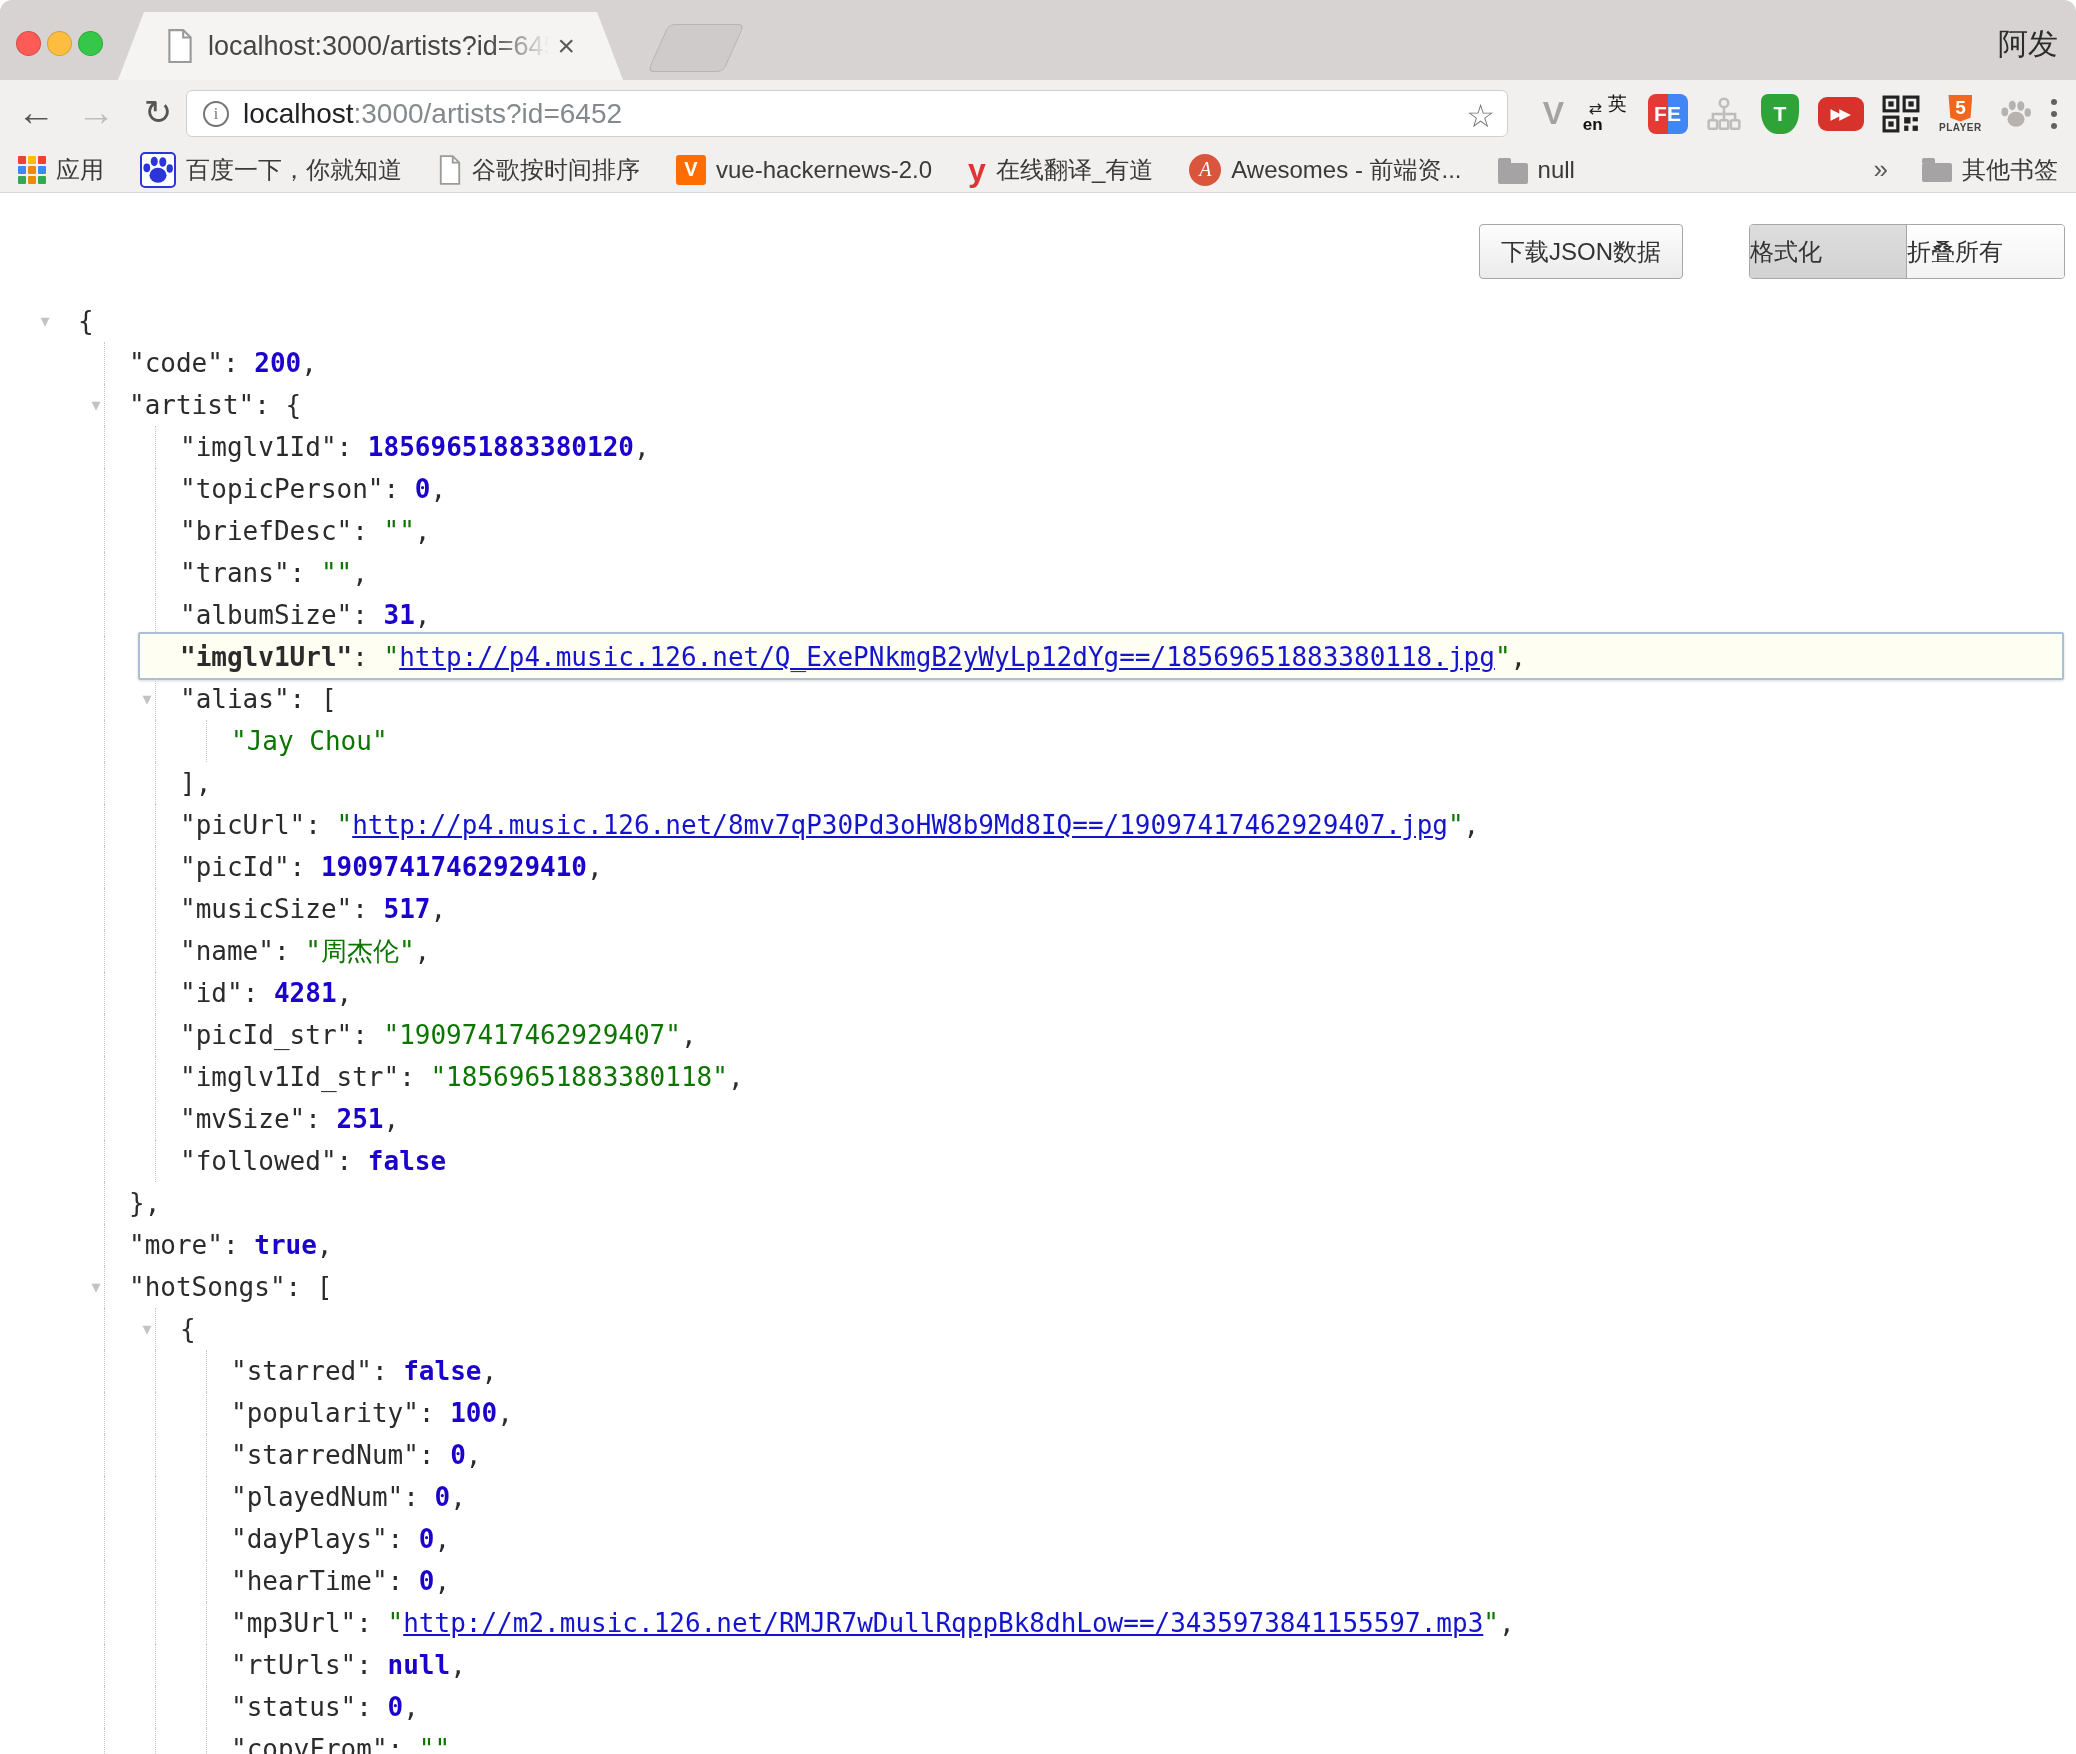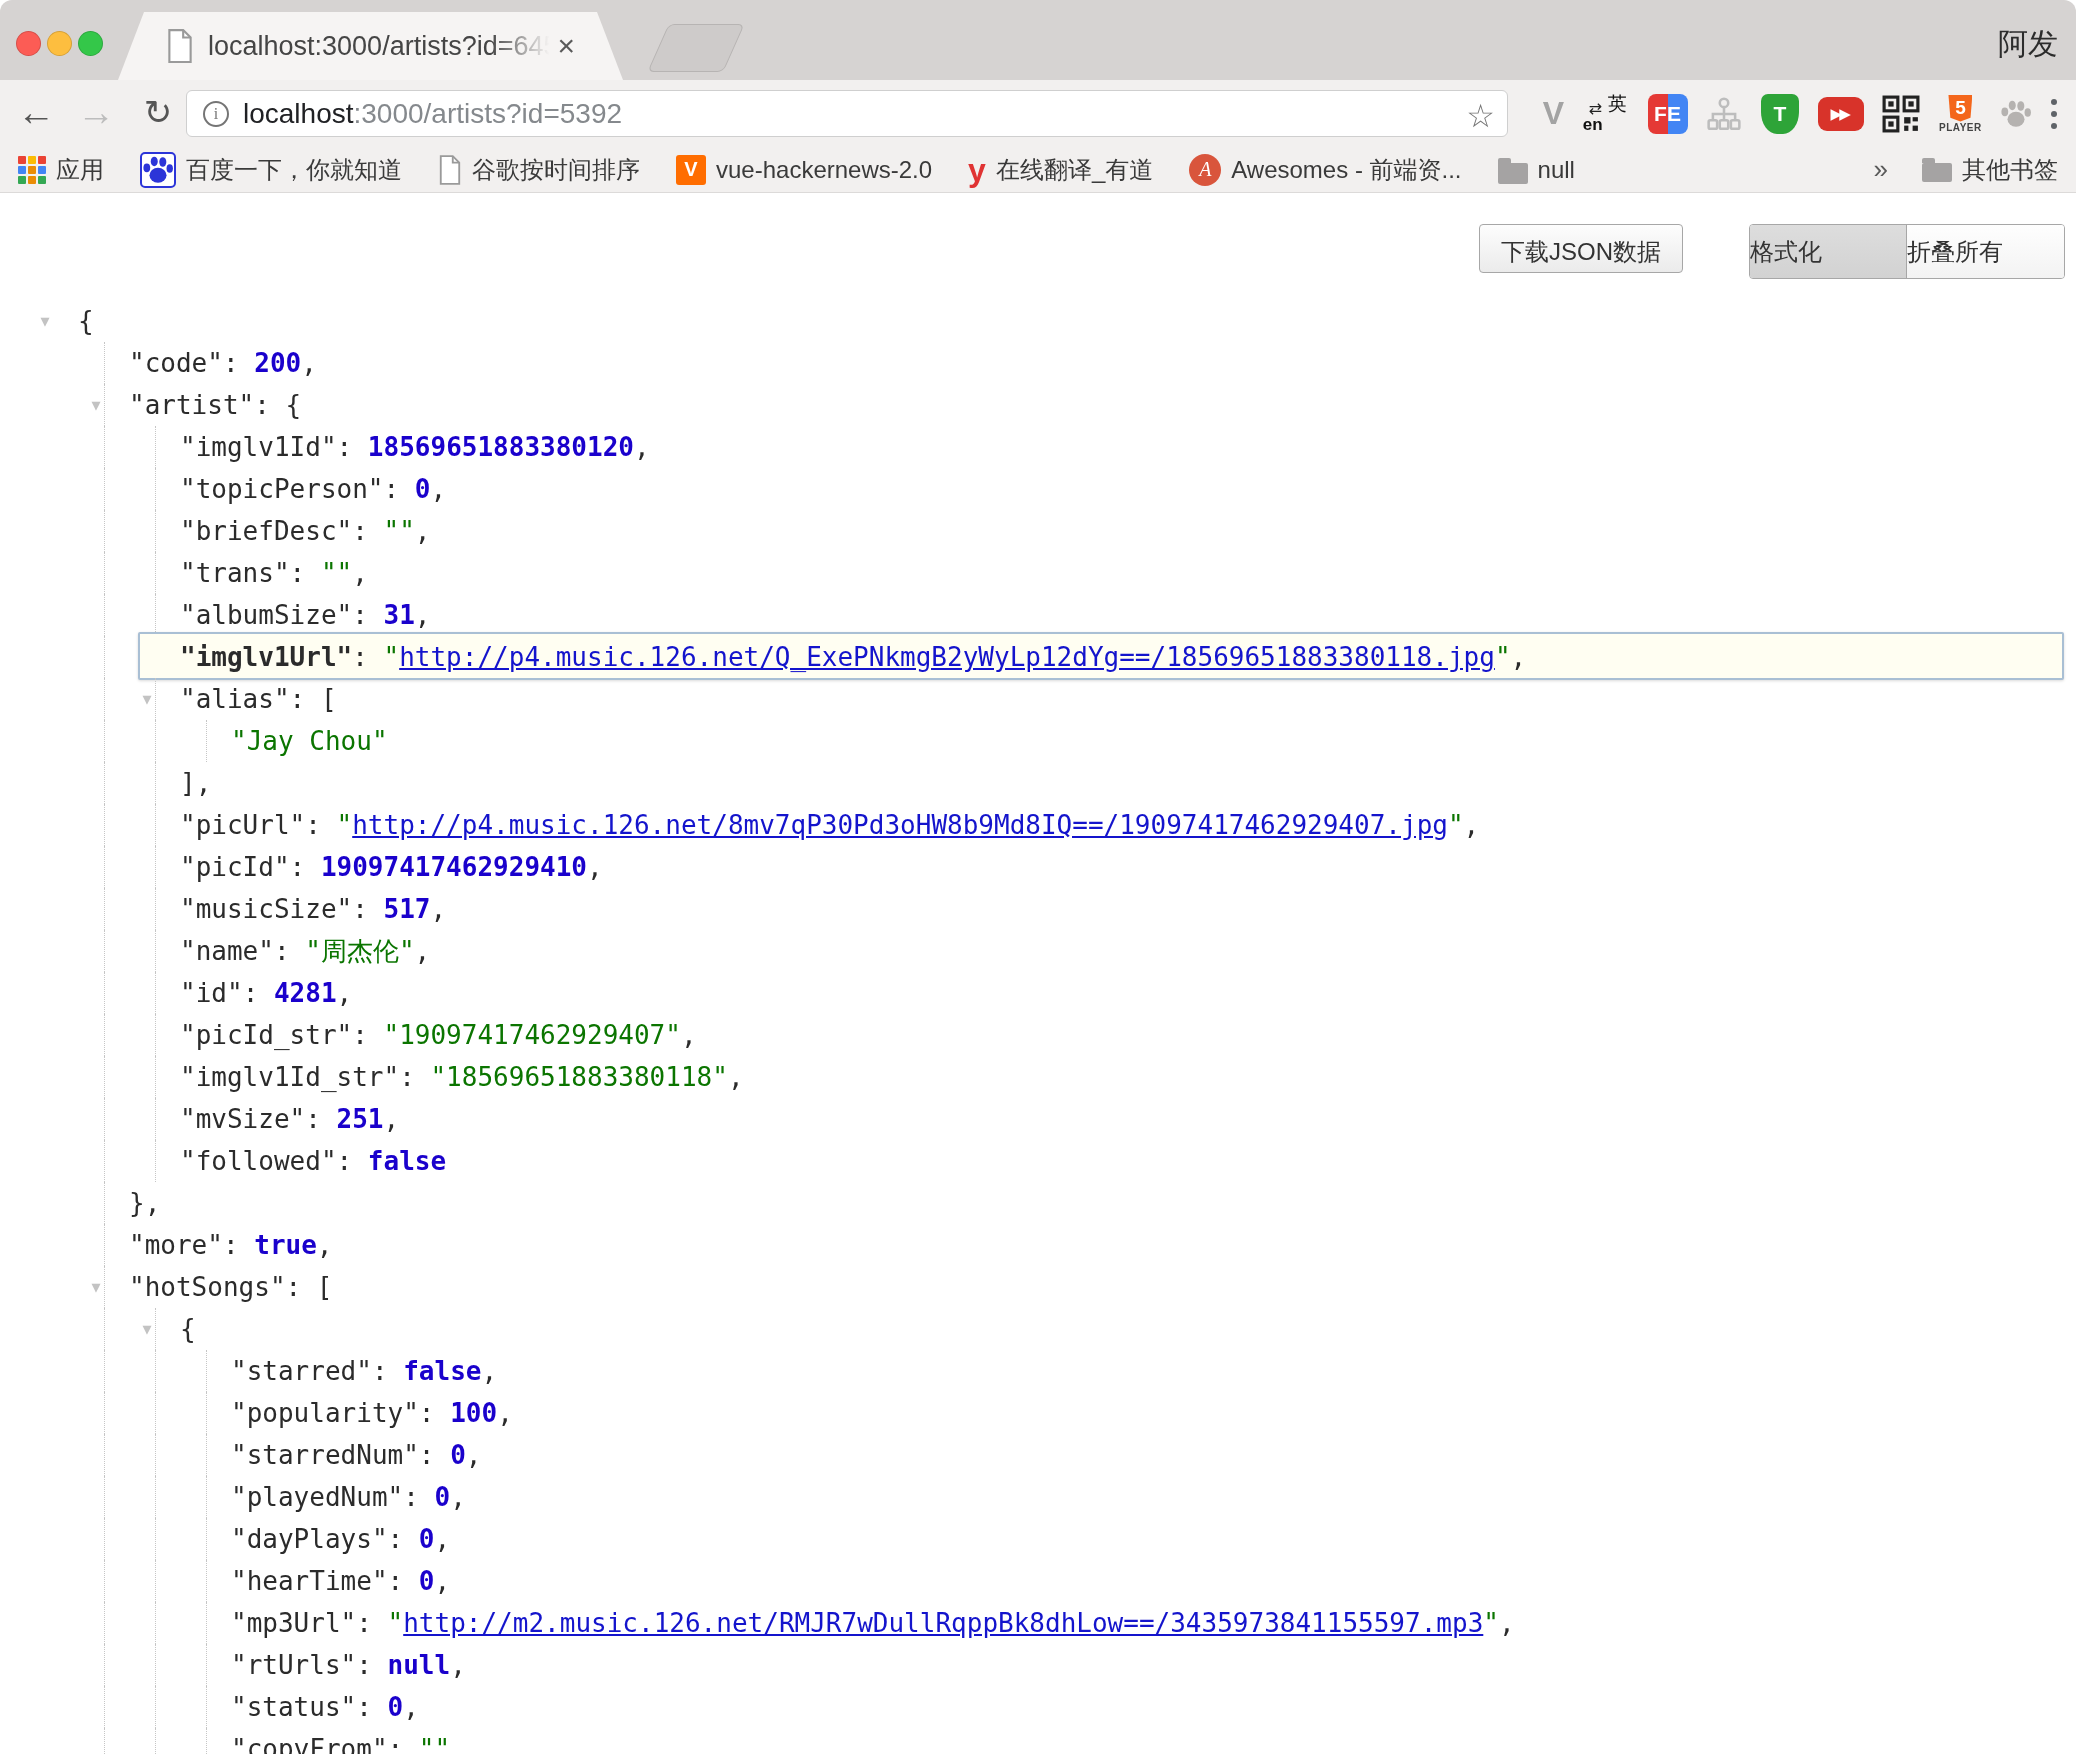--- a/index.html
+++ b/index.html
@@ -98,21 +98,21 @@
   .folder { position:relative; width:30px; height:19px; background:#a5a3a3;
             border-radius:2px; margin-top:5px; }
   .folder::before { content:""; position:absolute; top:-5px; left:0; width:13px;
                     height:5px; background:#a5a3a3; border-radius:2px 2px 0 0; }
   .bm-right { margin-left:auto; display:flex; align-items:center; }
   .bm-overflow { font-size:26px; color:#5a5a5a; margin-right:34px; }
 
   
   .content { position:absolute; left:0; top:194px; width:2076px; height:1560px;
              background:#fff; }
-  .btn-download { position:absolute; left:1479px; top:30px; width:204px; height:49px;
+  .btn-download { position:absolute; left:1479px; top:30px; width:204px; height:55px;
                   border:1px solid #a7a7a7; border-radius:4px;
                   background:linear-gradient(#fdfdfd,#ebebeb);
                   font-size:24px; color:#333; text-align:center; line-height:53px; }
   .segmented { position:absolute; left:1749px; top:30px; height:55px; display:flex;
                border:1px solid #a7a7a7; border-radius:4px; overflow:hidden; }
   .seg { width:157px; font-size:24px; color:#333; text-align:left; line-height:53px; }
   .seg-active { background:linear-gradient(#dddddd,#d2d2d2);
                 border-right:1px solid #a7a7a7; }
   .seg-plain { background:linear-gradient(#fefefe,#f3f3f3); }
 
@@ -157,21 +157,21 @@
   <div class="newtab-btn"></div>
   <span class="profile-name">阿发</span>
 </div>
 
 <div class="toolbar">
   <span class="nav-btn nav-back">←</span>
   <span class="nav-btn nav-forward">→</span>
   <span class="nav-btn nav-reload">↻</span>
   <div class="urlbox">
     <span class="info-ic">i</span>
-    <span class="url-text"><span class="url-host">localhost</span><span class="url-rest">:3000/artists?id=5392</span></span>
+    <span class="url-text"><span class="url-host">localhost</span><span class="url-rest">:3000/artists?id=6452</span></span>
     <span class="star-ic">☆</span>
   </div>
 </div>
 <div class="ext-area">
     <div class="ext ext-vue">V</div>
     <div class="ext ext-translate">
       <span class="t3">⇄</span>
       <span class="t2">英</span>
       <span class="t1">en</span>
     </div>

